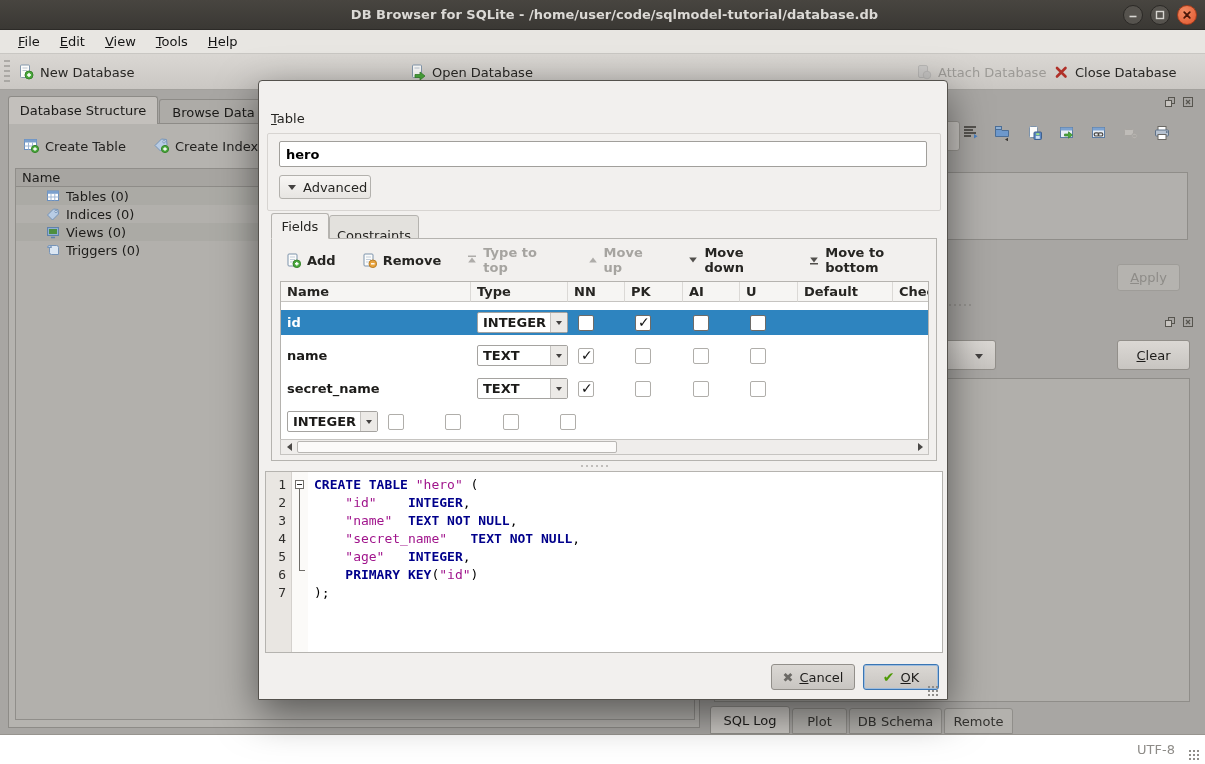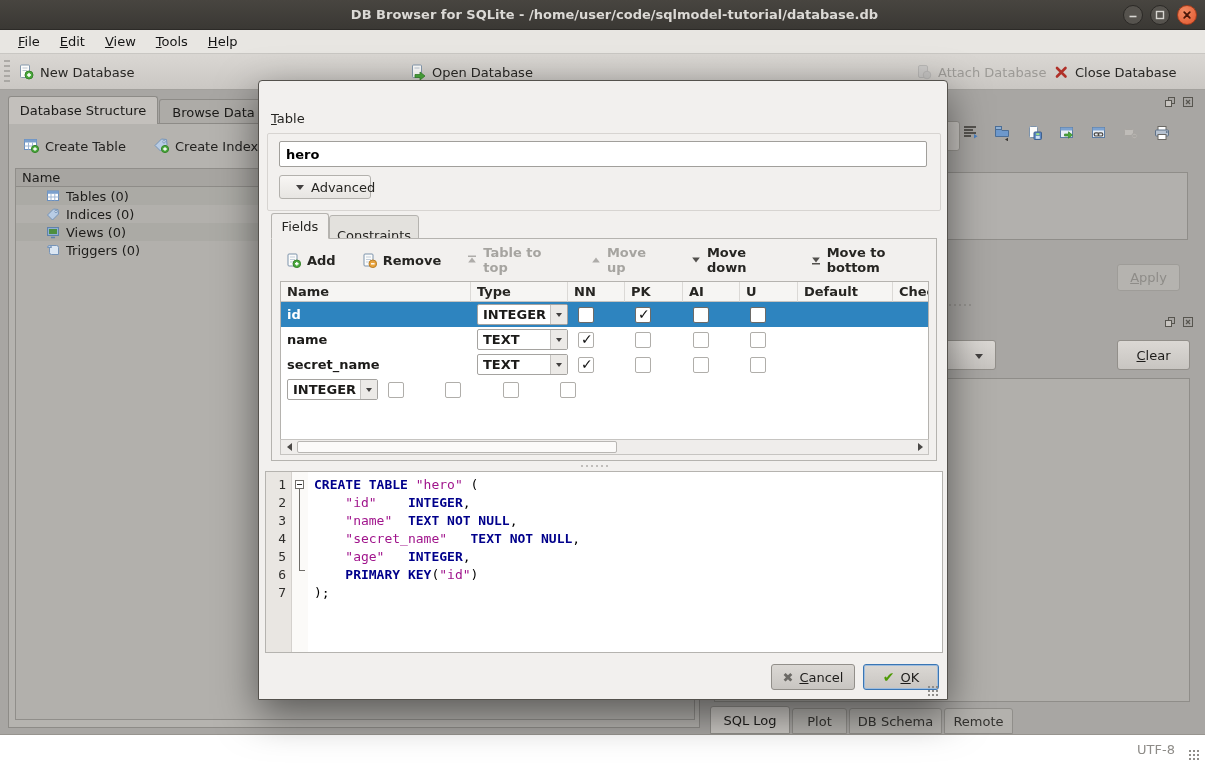--- a/index.html
+++ b/index.html
@@ -93,37 +93,37 @@
     background:radial-gradient(circle at 35% 30%, #f08b63, #e2572e); border:1px solid #a63c1b;
     display:flex; align-items:center; justify-content:center; color:#5e2210; font-size:11px; font-weight:bold; }
   .dlg-label { position:absolute; left:12px; top:30px; color:#262522; }
   .groupbox { position:absolute; left:8px; top:52px; width:674px; height:78px;
     border:1px solid #d7d4d1; border-radius:2px; }
   .name-input { position:absolute; left:20px; top:60px; width:648px; height:26px; background:#fff;
     border:1px solid #a19f9b; border-radius:2px; padding:0 6px; font-weight:bold; font-size:13px;
     font-family:"DejaVu Sans","Liberation Sans",sans-serif; color:#000; }
   .advanced-btn { position:absolute; left:20px; top:94px; width:92px; height:24px;
     background:linear-gradient(#f8f6f4,#e7e5e2); border:1px solid #b3b1ad; border-radius:3px;
-    display:flex; align-items:center; gap:7px; padding:0 16px; color:#262522; }
+    display:flex; align-items:center; gap:7px; padding:0 8px; color:#262522; }
   .dlg-tab { position:absolute; top:132px; height:26px; display:flex; align-items:center; justify-content:center;
     border:1px solid #b5b3af; border-radius:3px 3px 0 0; color:#262522; }
   .dlg-tab.active { background:#f2f0ee; border-bottom:1px solid #f2f0ee; z-index:5; }
   .dlg-tab.inactive { background:#e3e1dd; top:134px; height:40px; z-index:3; }
   .tab-pane { position:absolute; left:12px; top:157px; width:666px; height:223px;
     border:1px solid #b5b3af; background:#f2f0ee; z-index:4;font-weight:bold; }
   .field-toolbar { position:absolute; left:14px; top:8px; display:flex; gap:26px; align-items:center; height:26px; }
   .ft-btn { display:flex; align-items:center; gap:6px; color:#262522; }
   .ft-btn.disabled { color:#a6a4a0; }
   .fields-table { position:absolute; left:8px; top:42px; width:649px; height:164px;
     background:#fff; border:1px solid #b5b3af; overflow:hidden; }
   .ftr { display:flex; }
   .fth { height:20px; background:#f6f5f3; }
   .fth .cell { border-right:1px solid #dbd9d6; border-bottom:1px solid #c6c4c1;
     display:flex; align-items:center; padding-left:6px; color:#262522; }
-  .frow { height:25px; }
+  .frow { height:25px;margin-top:8px; }
   .frow .cell { display:flex; align-items:center; padding-left:6px; }
   .frow.selected { background:#2e84bf; color:#fff; }
   .type-combo { width:92px; height:21px; background:#fff; border:1px solid #a5a3a0; border-radius:2px;
     display:flex; align-items:center; position:relative; color:#1c1b19; }
   .type-combo .txt { padding-left:5px; }
   .type-combo .arrow-box { position:absolute; right:0; top:0; width:17px; height:19px; background:#eceae7;
     border-left:1px solid #c5c3c0; display:flex; align-items:center; justify-content:center; }
   .type-combo .arrow-box .tri-down { border-left-width:3.5px; border-right-width:3.5px; border-top-width:4.5px; }
   .cb { width:16px; height:16px; background:#fff; border:1px solid #b0aeaa; border-radius:2px;
     position:relative; margin-left:4px; }
@@ -476,21 +476,21 @@
             </span>
             <span>Remove</span>
           </div>
           <div class="ft-btn disabled">
             <span style="display: inline-flex; align-items: center;">
               <svg xmlns="http://www.w3.org/2000/svg" width="10" height="10" viewBox="0 0 10 10">
                 <rect x="1" y="0.5" width="8" height="1.5" fill="#aeaca9"></rect>
                 <path d="M5 2.5 L8.8 7.5 H1.2 Z" fill="#aeaca9"></path>
               </svg>
             </span>
-            <span>Table to top</span>
+            <span>Type to top</span>
           </div>
           <div class="ft-btn disabled">
             <span style="display: inline-flex; align-items: center;">
               <svg xmlns="http://www.w3.org/2000/svg" width="10" height="10" viewBox="0 0 10 10">
                 <path d="M5 2.5 L8.8 7.5 H1.2 Z" fill="#aeaca9"></path>
               </svg>
             </span>
             <span>Move up</span>
           </div>
           <div class="ft-btn">

